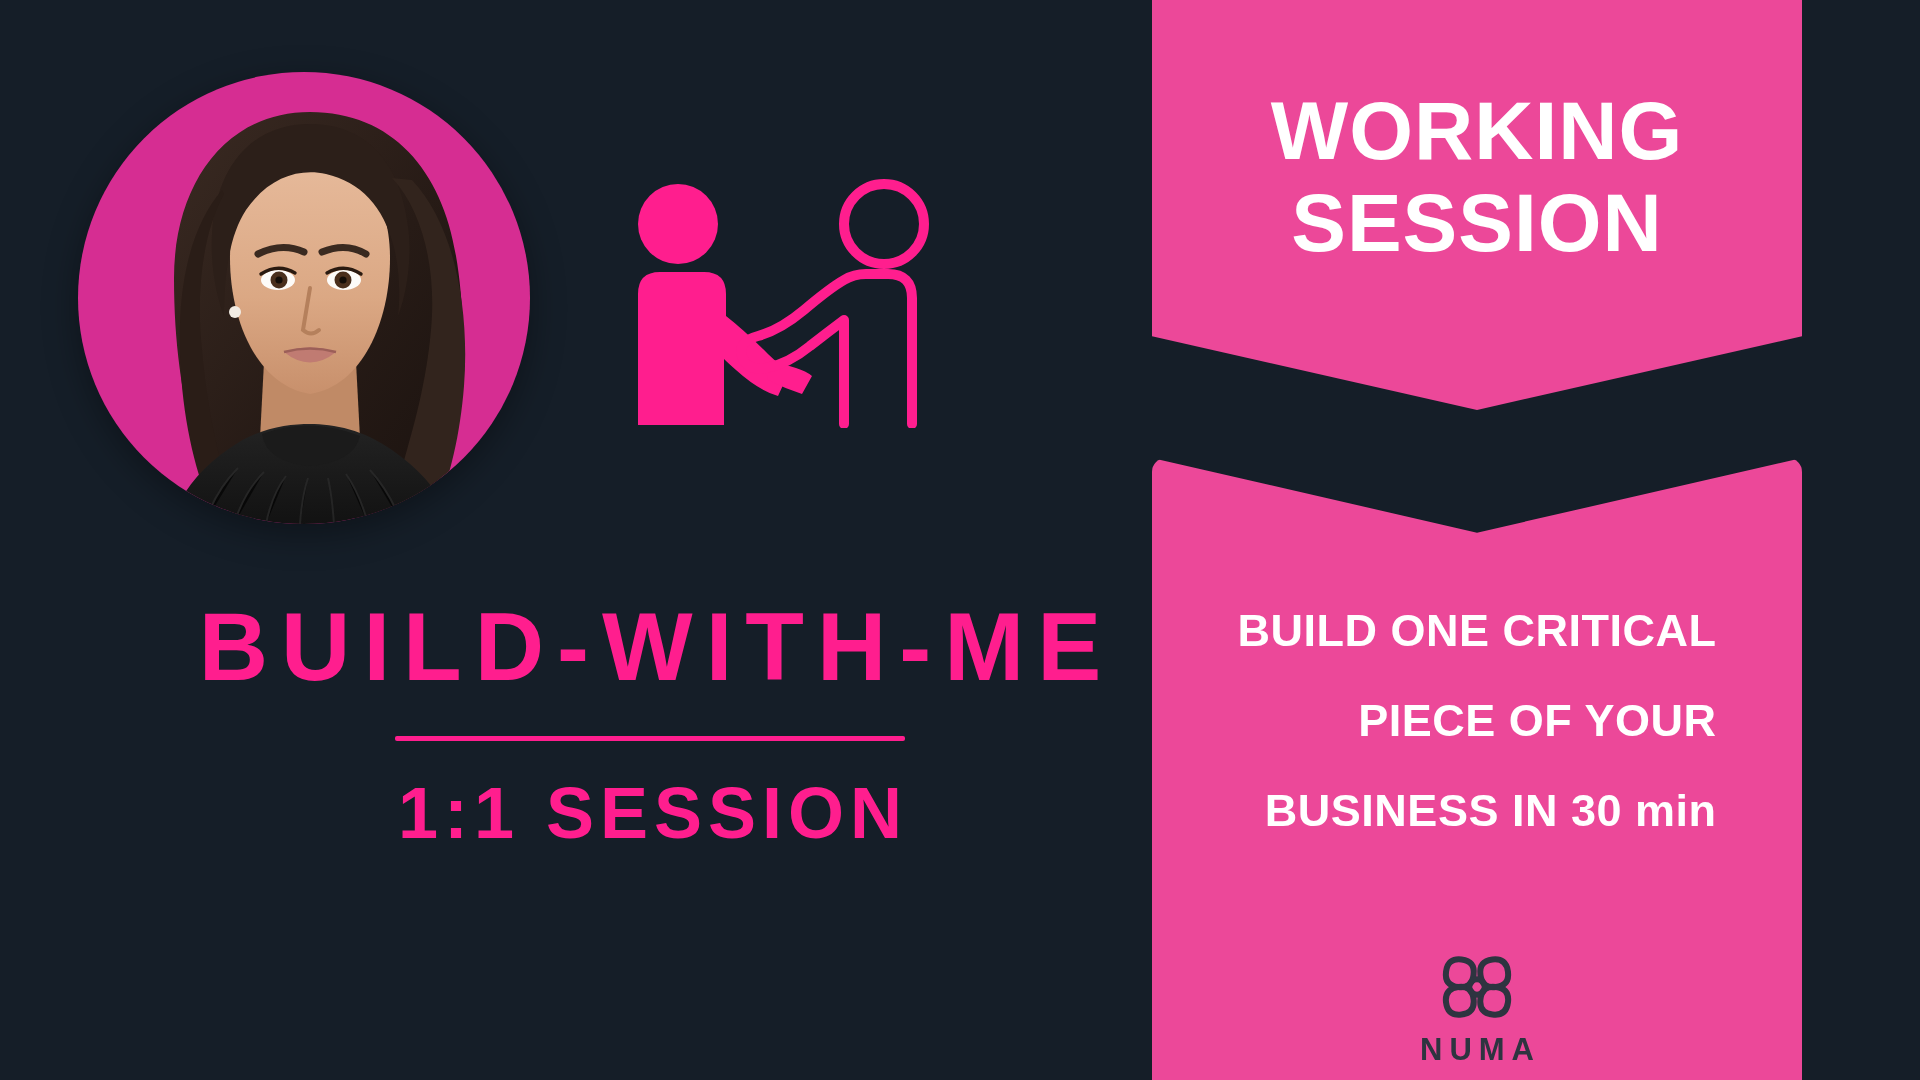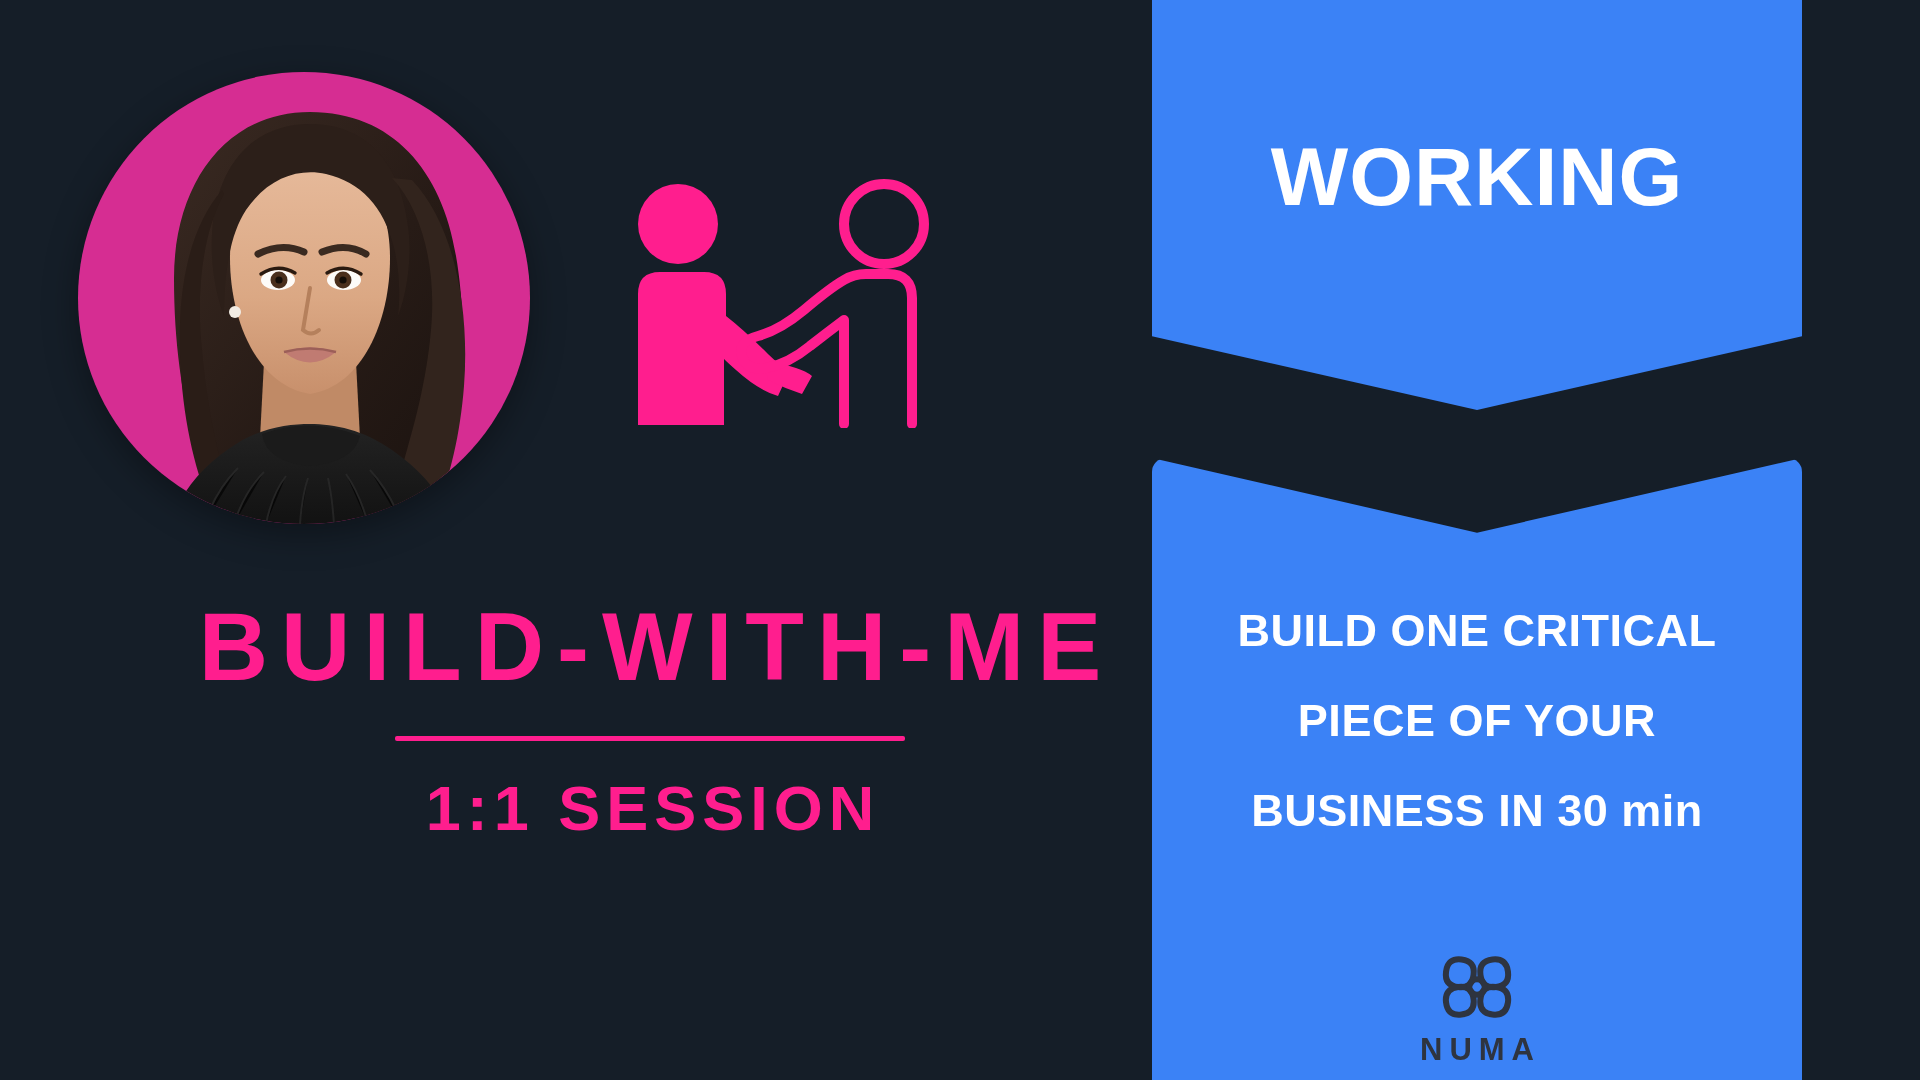--- a/index.html
+++ b/index.html
@@ -80,34 +80,34 @@
   }
   .divider {
     width: 510px;
     height: 5px;
     background: #ff1e8e;
     margin: 38px auto 36px auto;
     border-radius: 2px;
   }
   .headline-sub {
     color: #ff1e8e;
-    font-size: 63px;
+    font-size: 72px;
     font-weight: bold;
     letter-spacing: 6px;
     line-height: 1.0;
     white-space: nowrap;
     text-indent: 6px;
   }
 
   
   .panel {
     position: absolute;
     left: 1152px;
     width: 650px;
-    background: #3b82f6;
+    background: #ec4899;
     display: flex;
     flex-direction: column;
     align-items: center;
   }
   .panel-top {
     top: 0;
     height: 410px;
     border-radius: 0 0 14px 14px;
     clip-path: polygon(0 0, 100% 0, 100% 82%, 50% 100%, 0 82%);
     justify-content: center;
@@ -130,21 +130,21 @@
     font-weight: bold;
     line-height: 1.12;
     text-align: center;
     letter-spacing: 1px;
   }
   .panel-body {
     color: #ffffff;
     font-size: 45px;
     font-weight: bold;
     line-height: 2.0;
-    text-align: center;
+    text-align: right;
     letter-spacing: 0.5px;
   }
 
   .numa-logo {
     position: absolute;
     left: 0;
     right: 0;
     bottom: 12px;
     display: flex;
     flex-direction: column;
@@ -277,20 +277,21 @@
     <div class="headline-block">
       <div class="headline-main">BUILD-WITH-ME</div>
       <div class="divider"></div>
       <div class="headline-sub">1:1 SESSION</div>
     </div>
   </div>
 
   <div class="panel panel-top">
     <div class="panel-title">
       <div>WORKING</div>
+      <div>SESSION</div>
     </div>
   </div>
 
   <div class="panel panel-bottom">
     <div class="panel-body">
       <div>BUILD ONE CRITICAL</div>
       <div>PIECE OF YOUR</div>
       <div>BUSINESS IN 30 min</div>
     </div>
 

